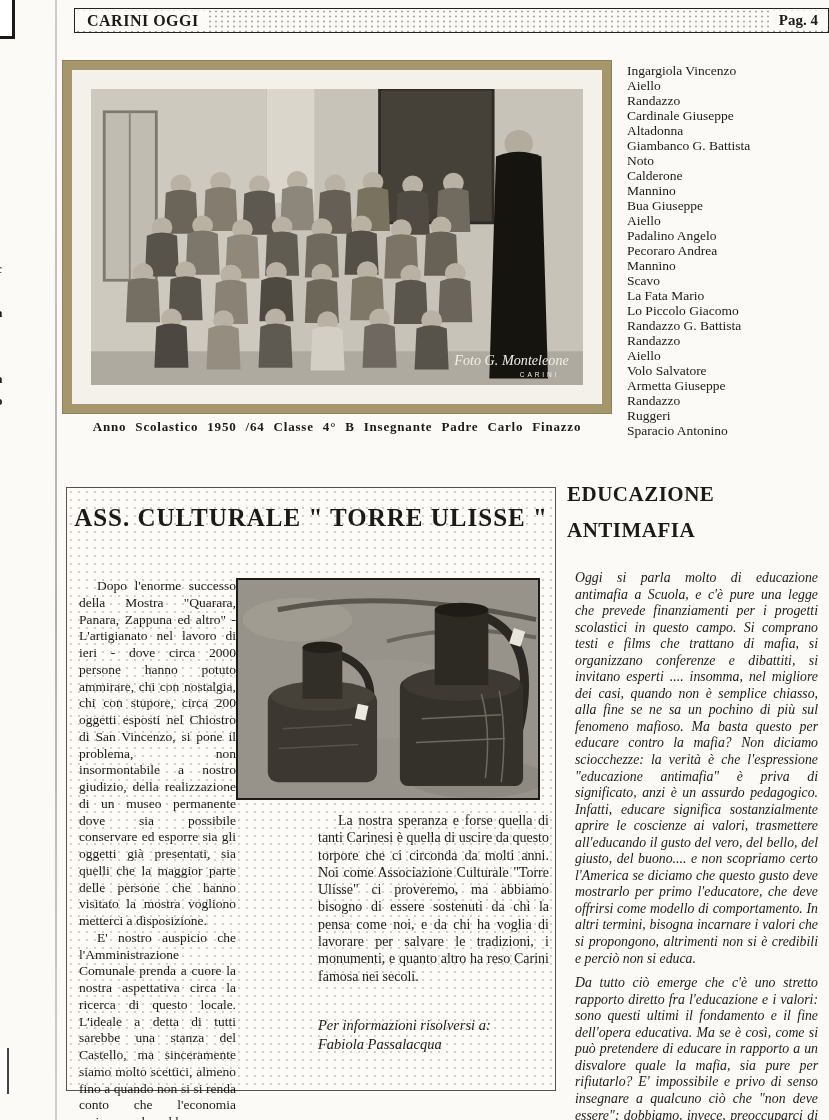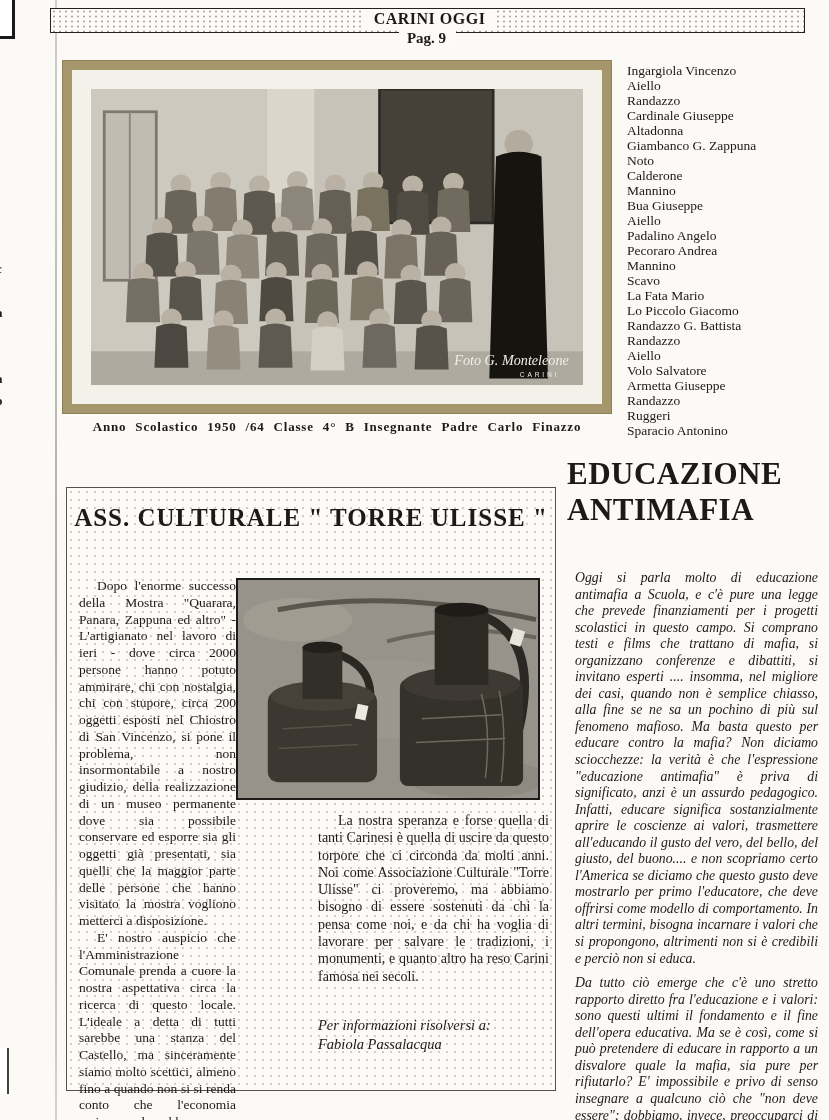--- a/index.html
+++ b/index.html
@@ -13,24 +13,24 @@
   .edge-line{position:absolute; left:55px; top:0; width:2px; height:1120px;
     background:linear-gradient(#c6c3bc,#9f9c94 55%, #c9c6bf); opacity:.8;}
   .corner-frag{position:absolute; left:0; top:0; width:12px; height:36px;
     border-right:3px solid #1c1a18; border-bottom:3px solid #1c1a18; background:#fff;}
   .corner-frag-bottom{position:absolute; left:0; top:1048px; width:7px; height:46px;
     border-right:2px solid #44423d; background:#fff;}
   .margin-frags{position:absolute; left:0; top:214px; width:10px;
     font-weight:bold; font-size:13px; line-height:22px; color:#201e1a; overflow:hidden;}
   .margin-frags span{display:block; margin-left:-4px;}
   
-  .header-bar{position:absolute; left:50px; top:8px; width:755px; height:25px;
+  .header-bar{position:absolute; left:74px; top:8px; width:755px; height:25px;
     border:1.5px solid #24221e; background:#fcfbf7; box-sizing:border-box;
     background-image:radial-gradient(circle,#a7a49c .9px,transparent 1.2px);
-    background-size:6px 5px; display:flex; align-items:center; justify-content:space-between;flex-direction:column;}
+    background-size:6px 5px; display:flex; align-items:center; justify-content:space-between;}
   .header-bar .masthead{font-weight:bold; font-size:16px; letter-spacing:.5px;
     background:#fcfbf7; padding:1px 8px 1px 12px;}
   .header-bar .pageno{font-weight:bold; font-size:15px; background:#fcfbf7; padding:1px 10px 1px 8px;}
   
   .photo-frame{position:absolute; left:62px; top:60px; width:550px; height:354px;
     background:#a5976b; box-sizing:border-box; padding:10px; box-shadow:0 0 0 1px #8f8258 inset;}
   .photo-mat{width:100%; height:100%; background:#f3f1ea; box-sizing:border-box; padding:19px;}
   .photo-mat svg{display:block; width:100%; height:100%;}
   .photo-caption{position:absolute; left:62px; top:419px; width:550px; text-align:center;
     font-weight:bold; font-size:13px; letter-spacing:.8px; word-spacing:5px;}
@@ -50,22 +50,22 @@
   .torre-col1 p{margin:0; text-indent:18px;}
   .jugs-photo{position:absolute; left:169px; top:90px; width:304px; height:222px;
     border:2px solid #1c1b18; box-sizing:border-box; background:#98938a;}
   .jugs-photo svg{display:block; width:100%; height:100%;}
   .torre-col2{position:absolute; left:251px; top:324px; width:231px;
     font-size:14px; line-height:17.3px; text-align:justify;}
   .torre-col2 p{margin:0; text-indent:20px;}
   .info-note{position:absolute; left:251px; top:528px; width:231px;
     font-style:italic; font-size:14.5px; line-height:19px;}
   
-  .anti-title{position:absolute; left:567px; top:456px; width:260px;
-    font-weight:bold; font-size:31px; line-height:36px; letter-spacing:.5px;}
+  .anti-title{position:absolute; left:567px; top:476px; width:260px;
+    font-weight:bold; font-size:21px; line-height:36px; letter-spacing:.5px;}
   .anti-body{position:absolute; left:567px; top:562px; width:259px;
     font-style:italic; font-size:13.8px; line-height:16.55px; text-align:justify;}
   .anti-body p{margin:8px;}
 </style>
 </head>
 <body>
 
 <div class="page">
 
   <div class="edge-line"></div>
@@ -78,21 +78,21 @@
       <span>l</span>
       <span>a</span>
       <span>-</span>
       <span>l</span>
       <span>a</span>
       <span>o</span>
     </div>
 
   <div class="header-bar">
     <span class="masthead">CARINI OGGI</span>
-    <span class="pageno">Pag. 9</span>
+    <span class="pageno">Pag. 4</span>
   </div>
 
   <div class="photo-frame">
     <div class="photo-mat">
       <svg viewBox="0 0 520 325" preserveAspectRatio="none">
         <defs>
           <g id="boy">
             <circle cx="0" cy="0" r="11" fill="#b9b1a3"></circle>
             <path d="M-16 9 Q0 2 16 9 L18 54 L-18 54 Z"></path>
           </g>
@@ -152,21 +152,21 @@
       </svg>
     </div>
   </div>
 
   <div class="names-list">
       <div>Ingargiola Vincenzo</div>
       <div>Aiello</div>
       <div>Randazzo</div>
       <div>Cardinale Giuseppe</div>
       <div>Altadonna</div>
-      <div>Giambanco G. Zappuna</div>
+      <div>Giambanco G. Battista</div>
       <div>Noto</div>
       <div>Calderone</div>
       <div>Mannino</div>
       <div>Bua Giuseppe</div>
       <div>Aiello</div>
       <div>Padalino Angelo</div>
       <div>Pecoraro Andrea</div>
       <div>Mannino</div>
       <div>Scavo</div>
       <div>La Fata Mario</div>

